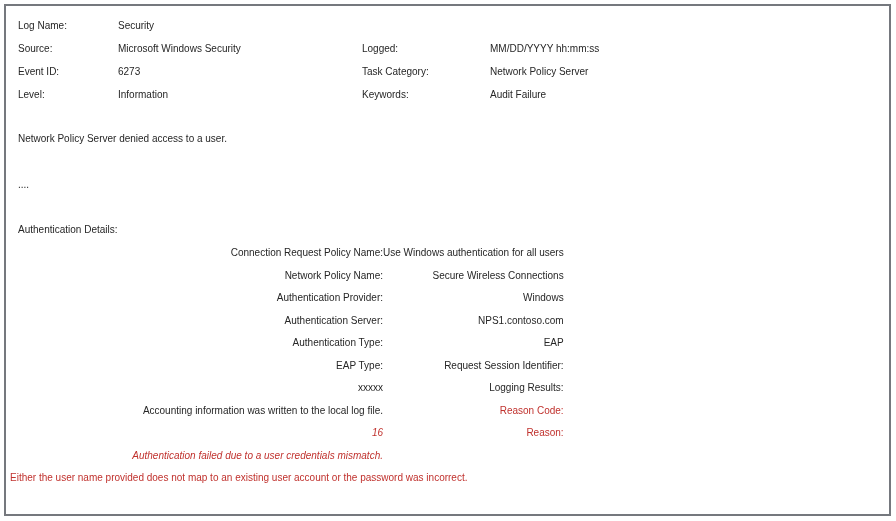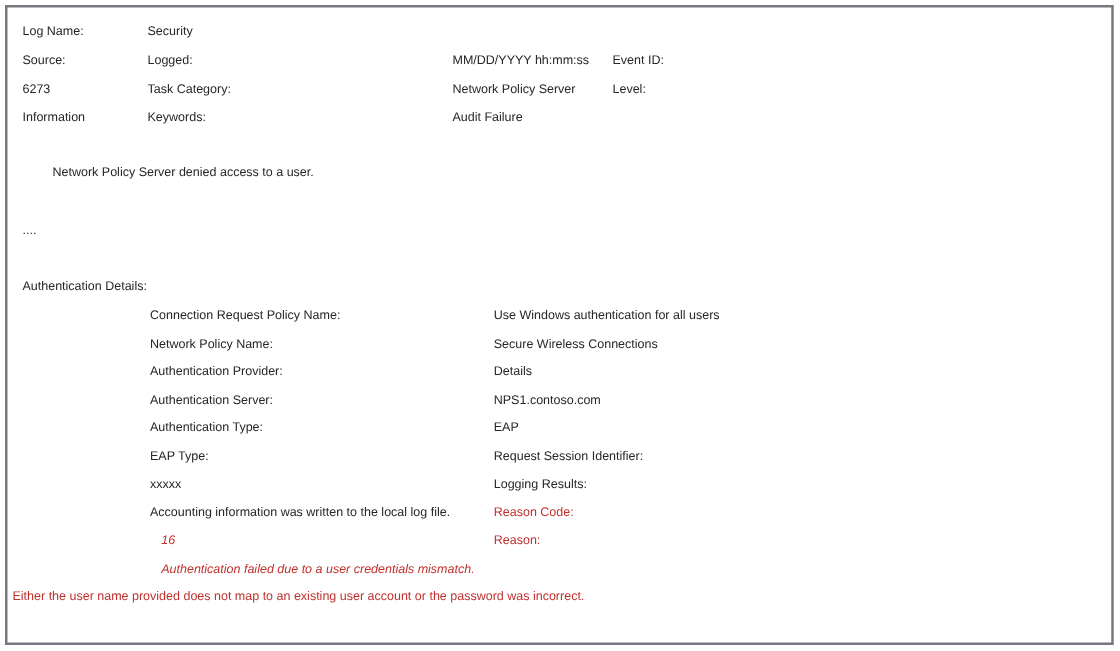--- a/index.html
+++ b/index.html
@@ -34,31 +34,32 @@
     grid-template-columns: 100px 244px 128px 1fr;
     line-height: 23px;
     white-space: nowrap;
   }
   .msg-line {
     position: absolute;
     left: 12px;
     line-height: 23px;
     white-space: nowrap;
   }
-  .message   { top: 121px; margin-left: 24px; }
+  .message   { top: 121px; }
   .ellipsis  { top: 167px; }
   .auth-head { top: 212px; }
   .details-grid {
     position: absolute;
     top: 236px;
-    left: 114px;
+    left: 102px;
     display: grid;
     grid-template-columns: 275px auto;
     line-height: 22.5px;
     white-space: nowrap;
+    text-align: right;
   }
   .details-grid .val { padding-left: 0; }
   .red { color: var(--accent-red, #c0312d); }
   .red-val { padding-left: 9px; font-style: italic; }
   .footer-note {
     position: absolute;
     top: 461px;
     left: 4px;
     line-height: 22px;
     white-space: nowrap;
@@ -71,20 +72,21 @@
 <div id="stage">
   <div class="frame">
 
     <div class="header-grid">
       <span>Log Name:</span>
       <span>Security</span>
       <span></span>
       <span></span>
 
       <span>Source:</span>
+      <span>Microsoft Windows Security</span>
       <span>Logged:</span>
       <span>MM/DD/YYYY hh:mm:ss</span>
 
       <span>Event ID:</span>
       <span>6273</span>
       <span>Task Category:</span>
       <span>Network Policy Server</span>
 
       <span>Level:</span>
       <span>Information</span>
@@ -97,21 +99,21 @@
     <div class="msg-line auth-head">Authentication Details:</div>
 
     <div class="details-grid">
       <span>Connection Request Policy Name:</span>
       <span class="val">Use Windows authentication for all users</span>
 
       <span>Network Policy Name:</span>
       <span class="val">Secure Wireless Connections</span>
 
       <span>Authentication Provider:</span>
-      <span class="val">Details</span>
+      <span class="val">Windows</span>
 
       <span>Authentication Server:</span>
       <span class="val">NPS1.contoso.com</span>
 
       <span>Authentication Type:</span>
       <span class="val">EAP</span>
 
       <span>EAP Type:</span>
 
       <span>Request Session Identifier:</span>

